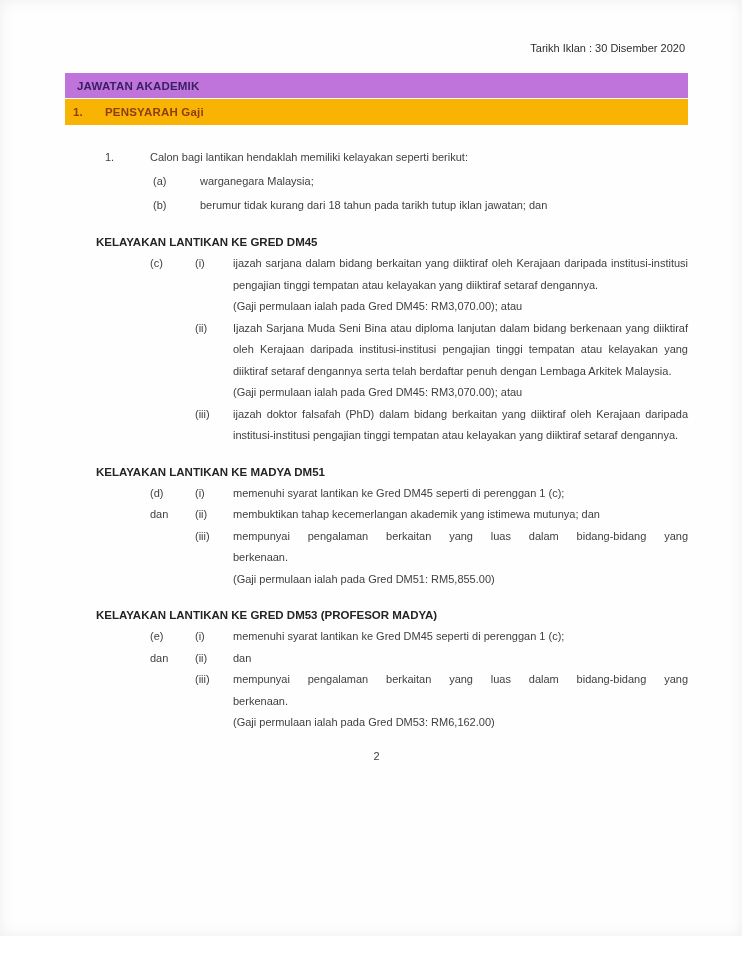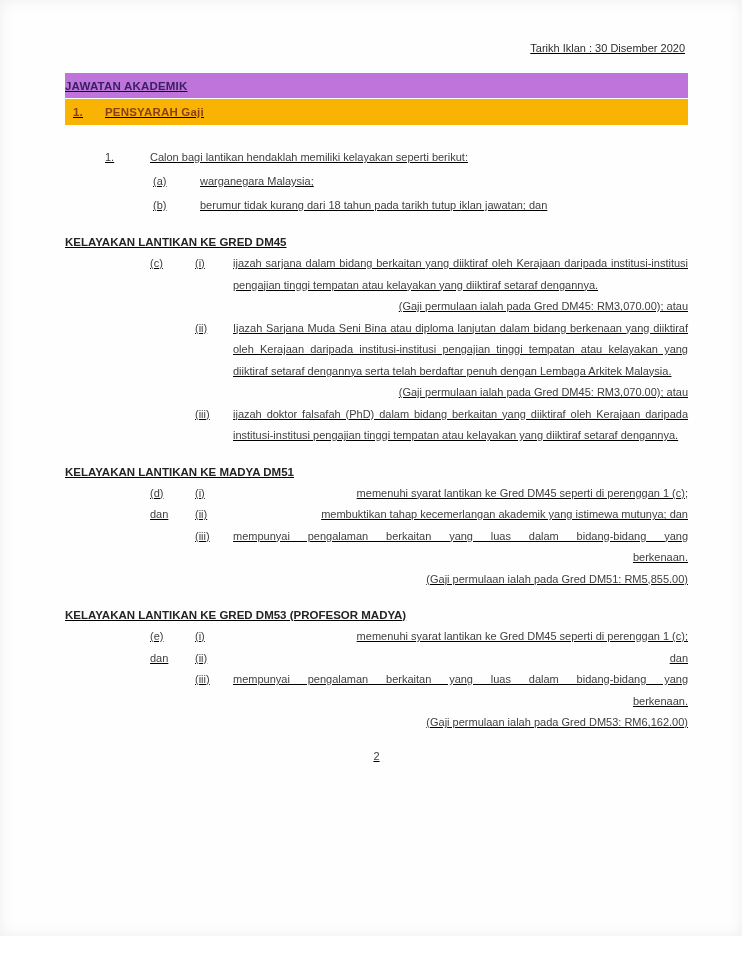--- a/index.html
+++ b/index.html
@@ -8,21 +8,20 @@
     font-family: "Liberation Sans", "DejaVu Sans", sans-serif;
     -webkit-font-smoothing: antialiased;
   }
   .sheet {
     position: relative;
     width: 742px;
     height: 936px;
     background: #fefefe;
     overflow: hidden;
     box-shadow: inset 0 0 14px rgba(120,120,120,0.12);
-    text-decoration: underline;
   }
   .header-date {
     padding: 42px 57px 0 0;
     text-align: right;
     font-size: 11px;
     color: #2e2e2e;
     height: 56px;
   }
   .banner {
     margin-left: 65px;
@@ -31,21 +30,21 @@
     align-items: center;
     font-weight: bold;
     font-size: 11.5px;
     letter-spacing: 0.2px;
   }
   .banner-primary {
     margin-top: 17px;
     height: 25px;
     background: #be74db;
     color: #3a2060;
-    padding-left: 0;
+    padding-left: 12px;
     text-align: right;
   }
   .banner-secondary {
     margin-top: 1px;
     height: 26px;
     background: #f9b403;
     color: #8b3e0f;
     padding-left: 8px;
   }
   .banner-secondary .pos-number { width: 32px; }
@@ -59,28 +58,29 @@
   .intro-text { flex: 1; }
   .sub-row { display: flex; line-height: 24px; }
   .sub-label { margin-left: 88px; width: 47px; flex: none; }
   .sub-text { flex: 1; }
   .section { margin-top: 14px; }
   .section-heading {
     font-weight: bold;
     font-size: 11.5px;
     color: #242424;
     line-height: 22px;
+    margin-left: 31px;
   }
   .qrow { display: flex; line-height: 21.5px; }
   .qcol1 { margin-left: 85px; width: 45px; flex: none; }
   .qcol2 { width: 38px; flex: none; }
   .qtext { flex: 1; }
   .qtext p.flow { text-align: justify; }
   .qtext p.force-just { text-align: justify; text-align-last: justify; }
-  .qtext p.plain { text-align: right; }
+  .qtext p.plain { text-align: left; }
   .page-number {
     margin-top: 16px;
     text-align: center;
     font-size: 11px;
     color: #3f3f3f;
   }
 </style>
 </head>
 <body>
 

